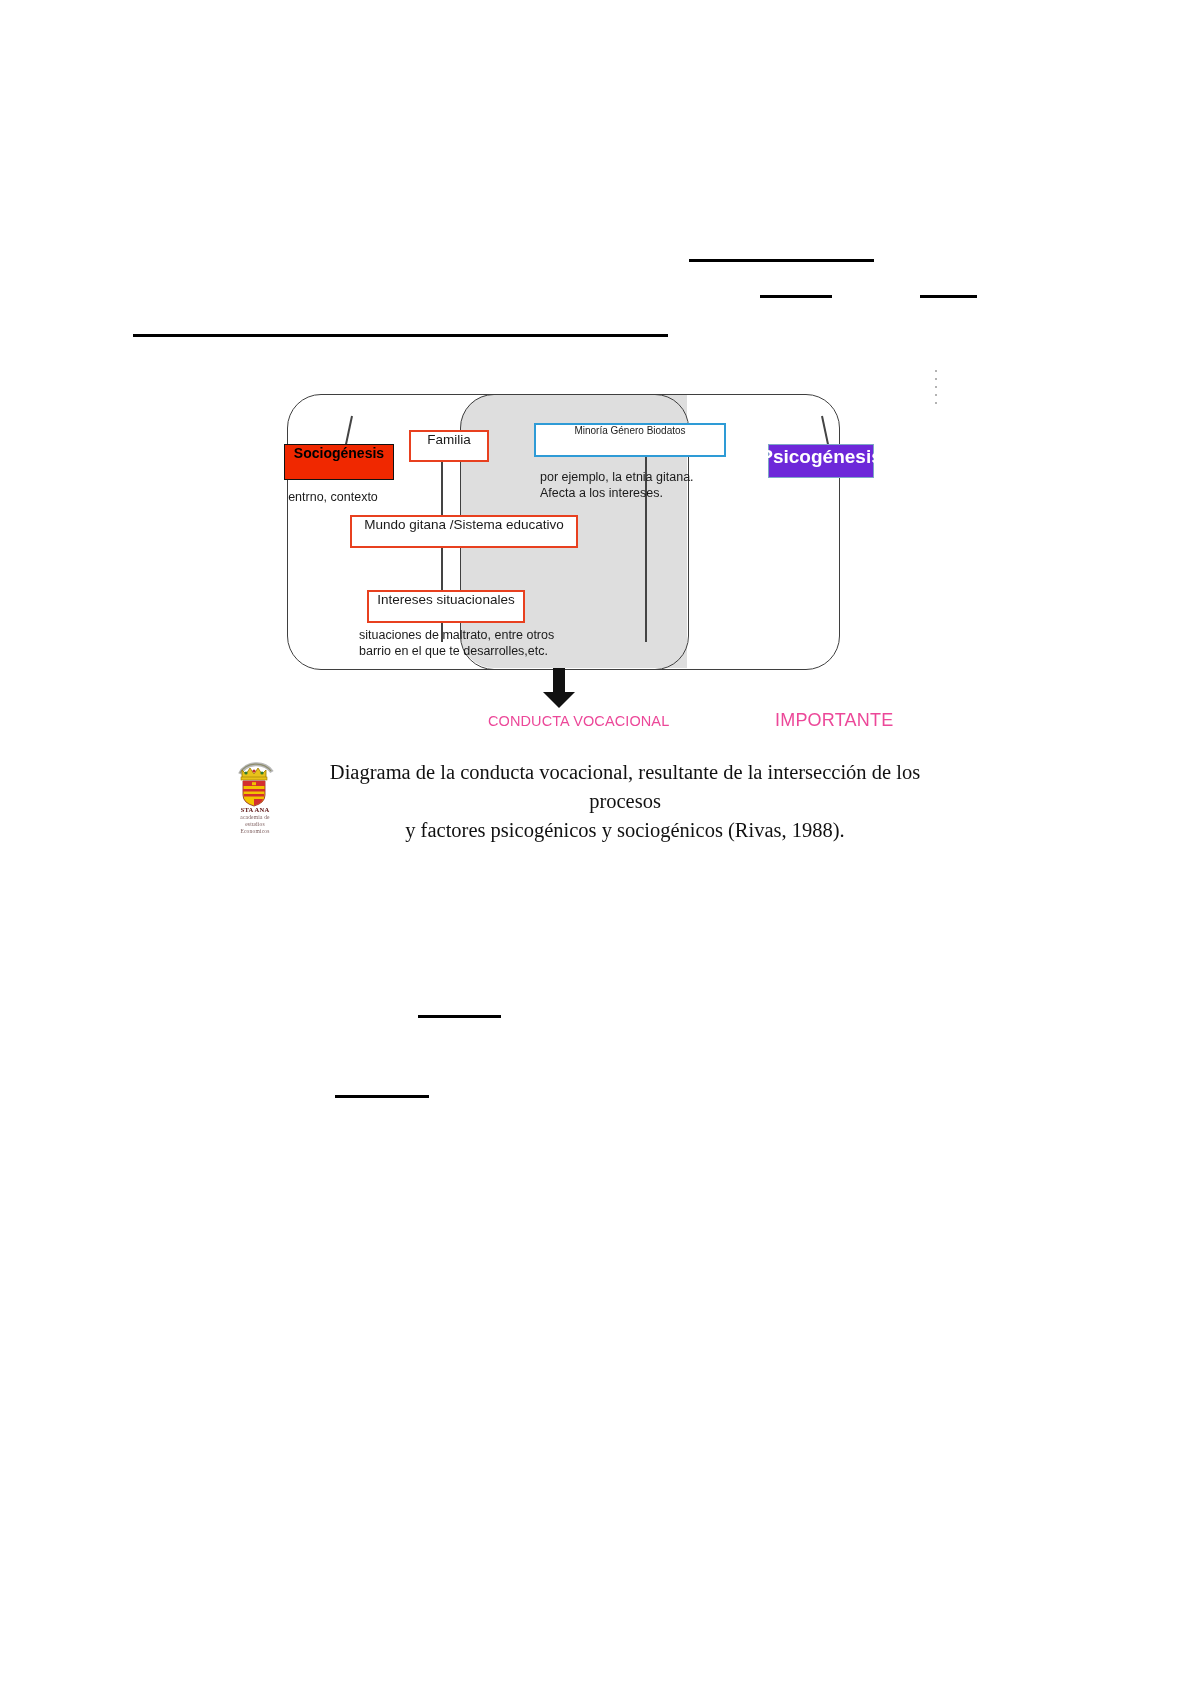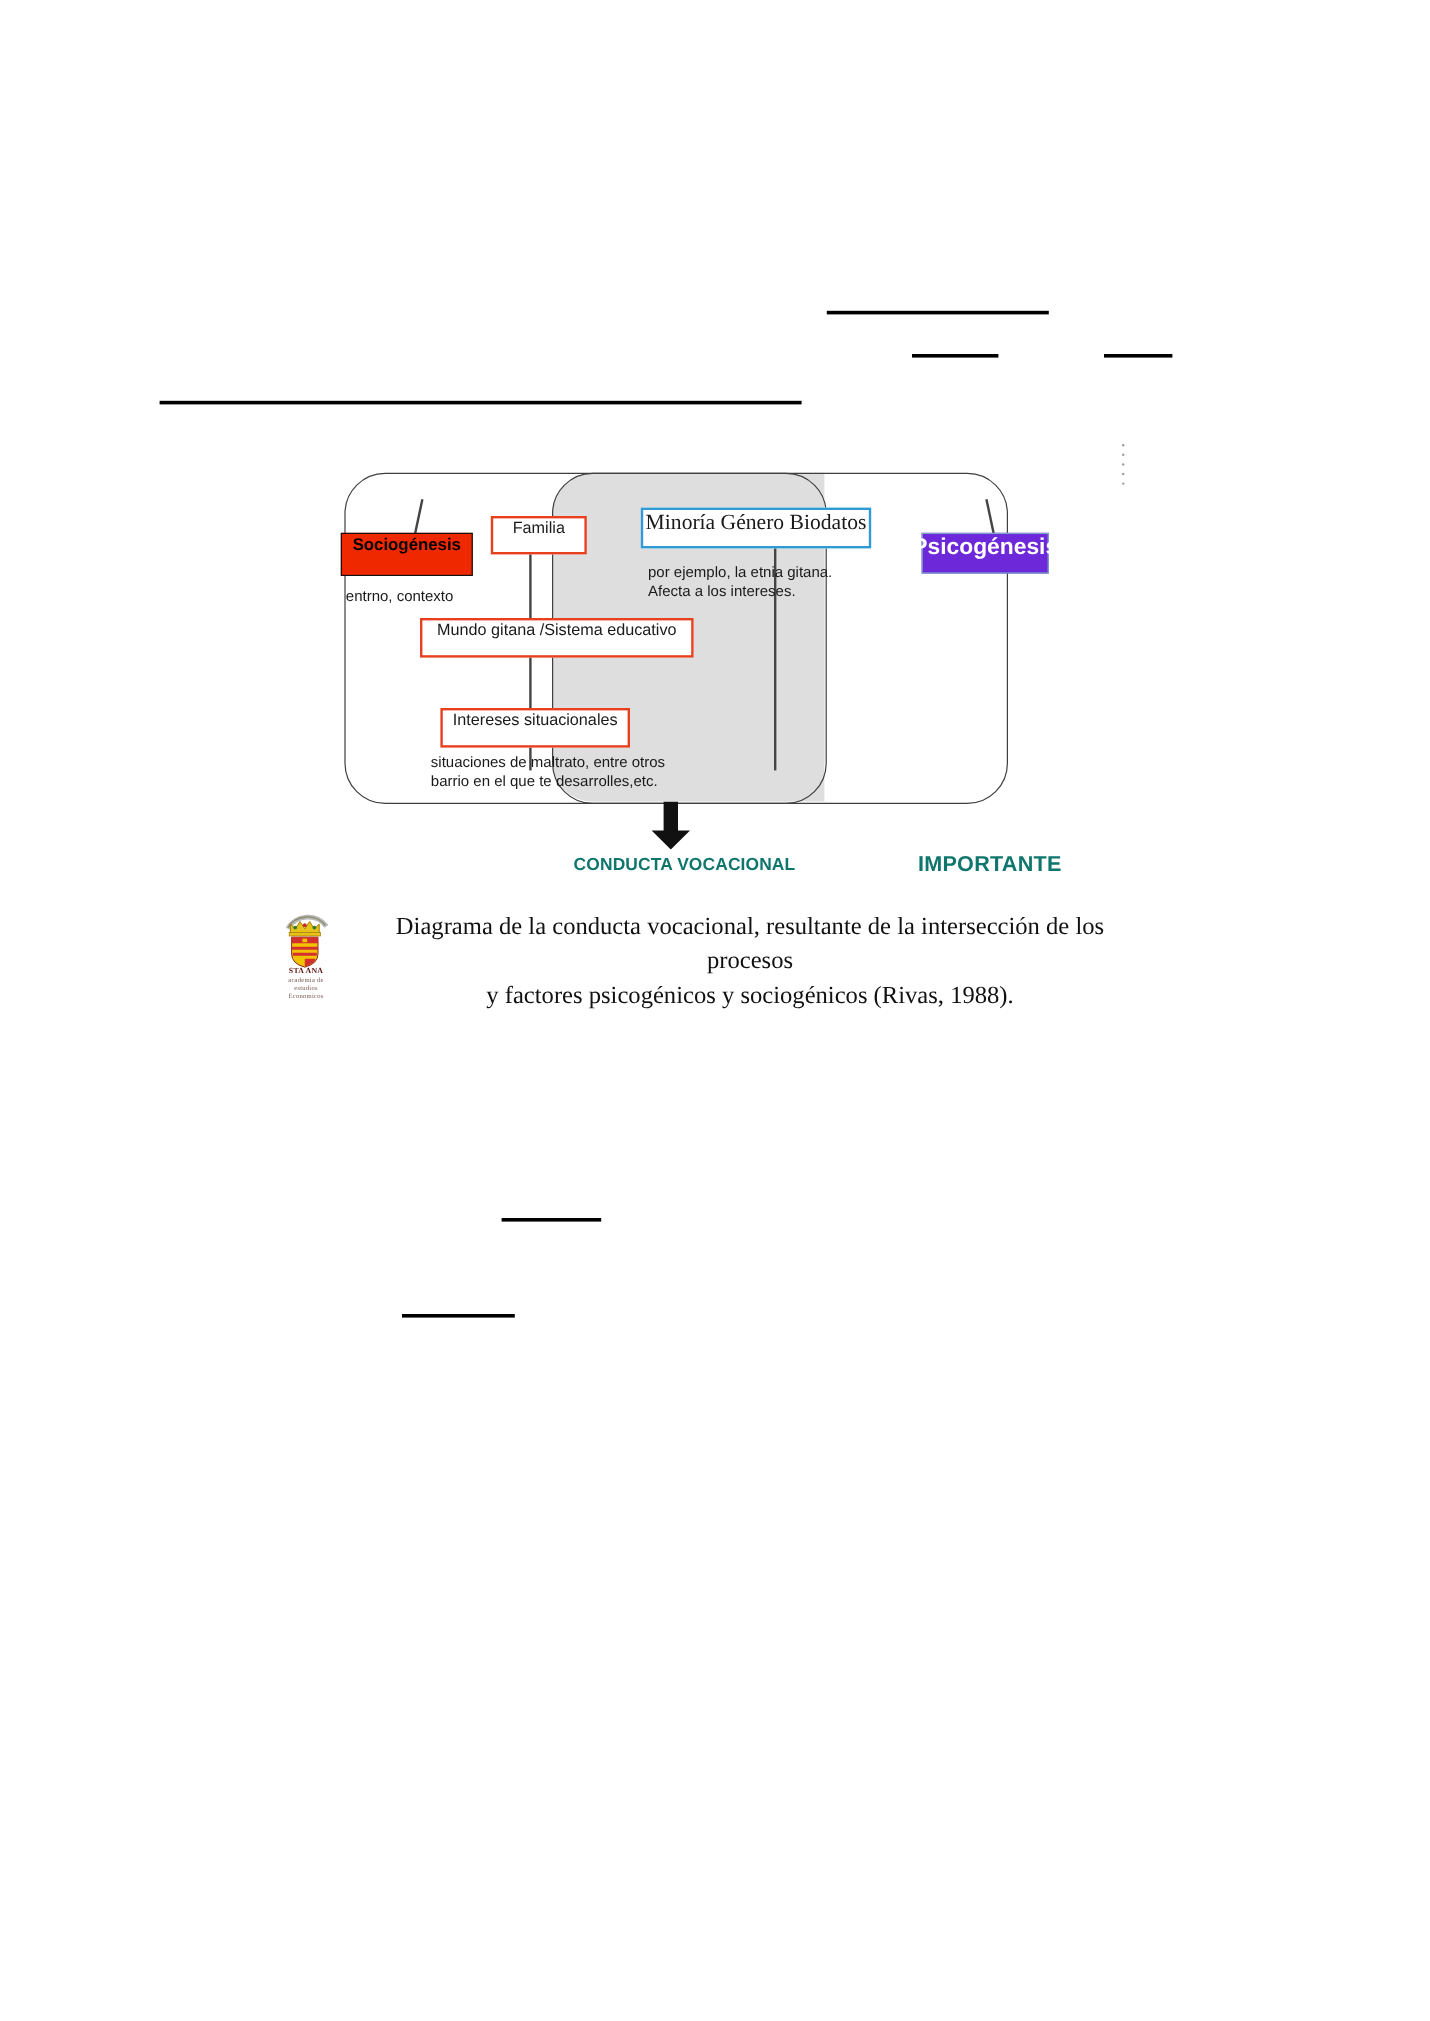--- a/index.html
+++ b/index.html
@@ -94,22 +94,21 @@
     font-family: "Liberation Sans", sans-serif;
     color: #1a1a1a;
     line-height: 1.22;
   }
   .box-red {
     border: 2px solid #e8401f;
     font-size: 13.5px;
   }
   .box-blue {
     border: 2.5px solid #2e9bd6;
-    font-size: 18px;
-    font-family: Liberation Serif, serif;
+    font-size: 10px;
   }
   .box-solid-red {
     background: #f02800;
     border: 1.5px solid #111111;
     color: #000000;
     font-weight: bold;
     font-size: 14px;
   }
   .box-solid-blue {
     background: #6d28d9;
@@ -133,22 +132,23 @@
     position: absolute;
     left: 542px;
     top: 668px;
     width: 34px;
     height: 40px;
   }
 
   .footer-label {
     position: absolute;
     font-family: "Liberation Sans", sans-serif;
-    font-weight: bold;
-    color: #0f766e;
+    font-weight: normal;
+    color: #ec4899;
+    margin-left: 10px;
   }
   #conducta-vocacional {
     left: 478px;
     top: 713px;
     font-size: 14.5px;
     letter-spacing: 0.1px;
   }
   #importante {
     left: 765px;
     top: 710px;

